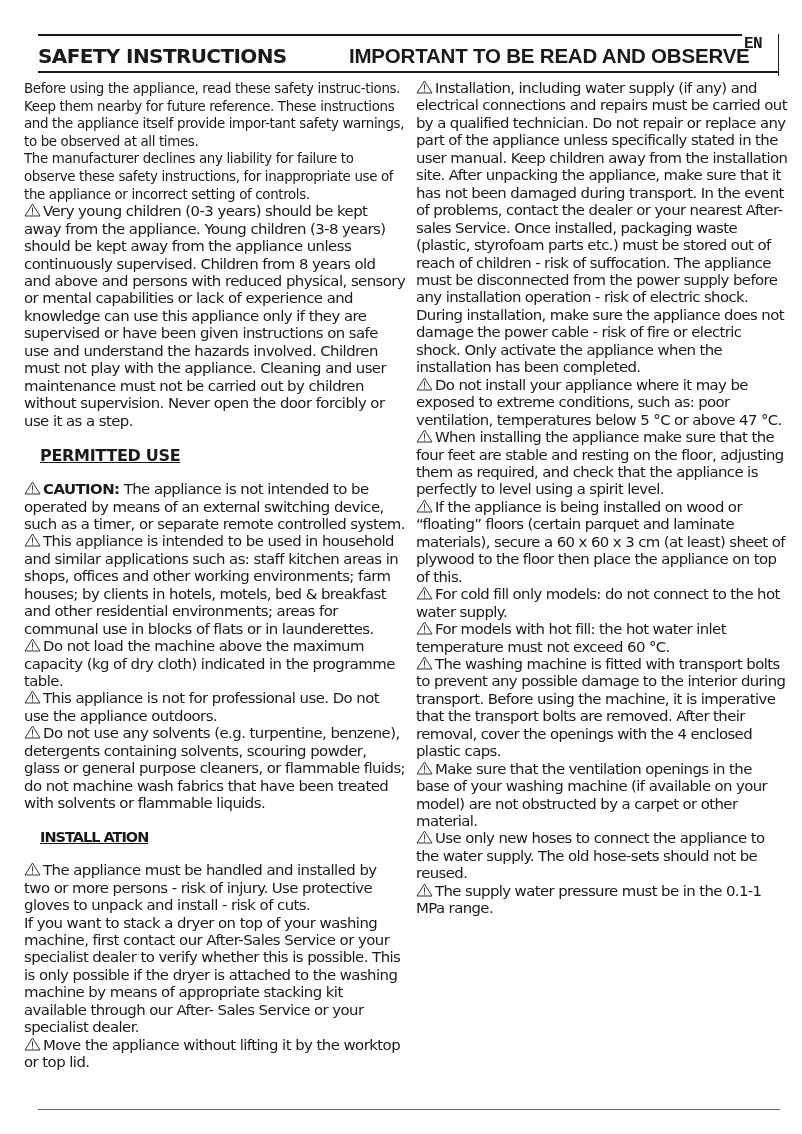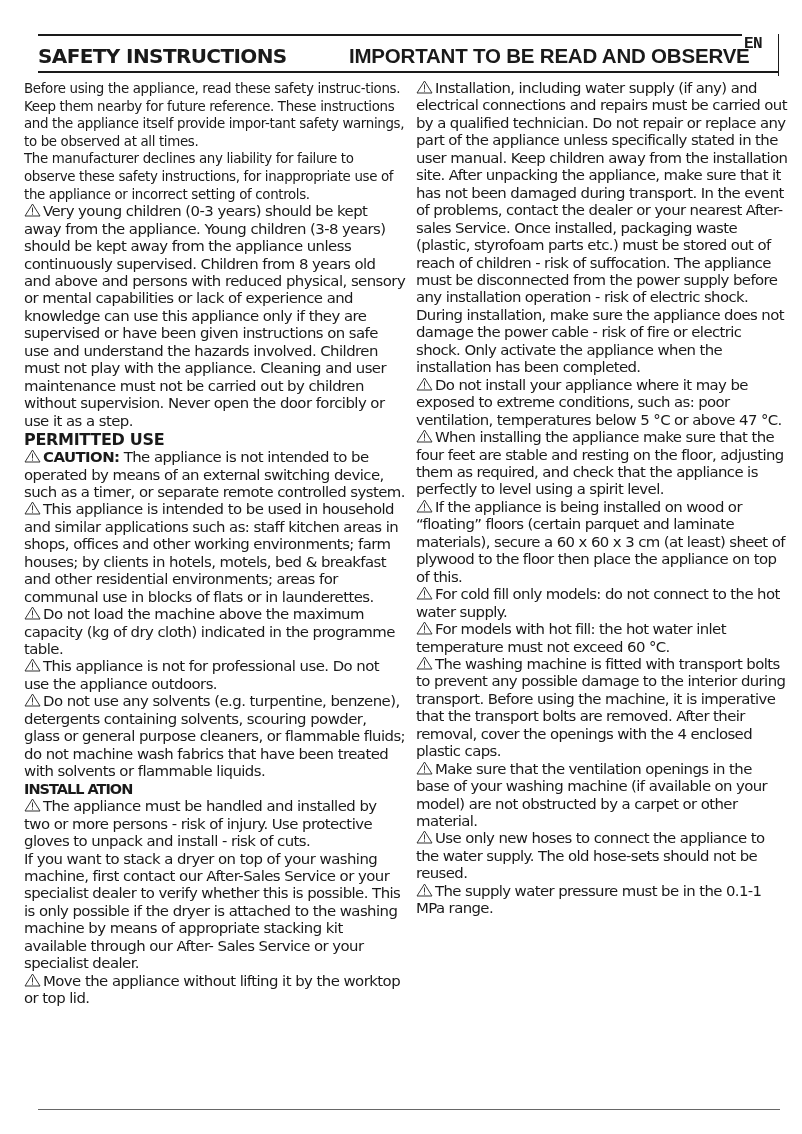--- a/index.html
+++ b/index.html
@@ -15,21 +15,21 @@
                  font-weight: bold; font-size: 20.5px; letter-spacing: -0.2px; line-height: 26px; }
   .rule-mid { position: absolute; left: 38px; top: 71px; width: 740px; height: 2px; background: #1a1a1a; }
   .rule-bottom { position: absolute; left: 38px; top: 1109px; width: 742px; height: 1px; background: #666; }
 
   .col { position: absolute; top: 80px; font-family: "DejaVu Sans", sans-serif; }
   .col-left { left: 24px; width: 382px; }
   .col-right { left: 416px; width: 372px; }
   .intro { font-size: 13.4px; line-height: 17.6px; letter-spacing: -0.35px; margin: 0; }
   .para { font-size: 14.9px; line-height: 17.45px; letter-spacing: -0.55px; margin: 0; }
   .col-right .para { letter-spacing: -0.6px; }
-  .heading { font-weight: bold; font-size: 16px; line-height: 19px; letter-spacing: -0.3px; margin: 0; }
+  .heading { font-weight: bold; font-size: 16px; line-height: 19px; letter-spacing: -0.3px; margin: 16px; text-decoration: underline; }
   .heading.small { font-size: 14.5px; line-height: 17.5px; letter-spacing: -1px; }
   .warn { display: inline-block; width: 17px; height: 14px; vertical-align: -1px; margin-right: 2px; }
   .warn svg { display: block; }
   .bold { font-weight: bold; }
 </style>
 </head>
 <body>
 
 <div class="rule-top"></div>
 <div class="lang">EN</div>

